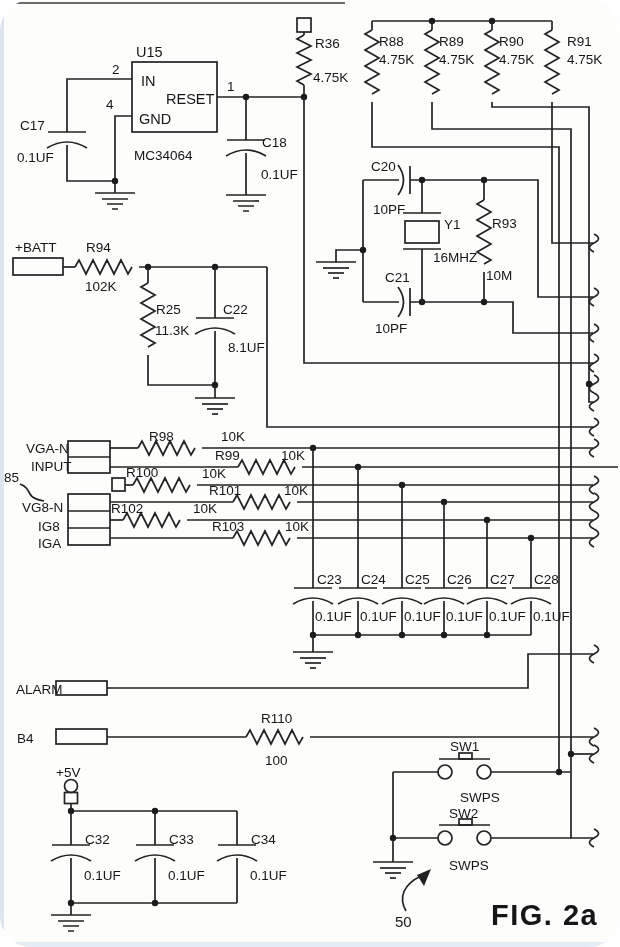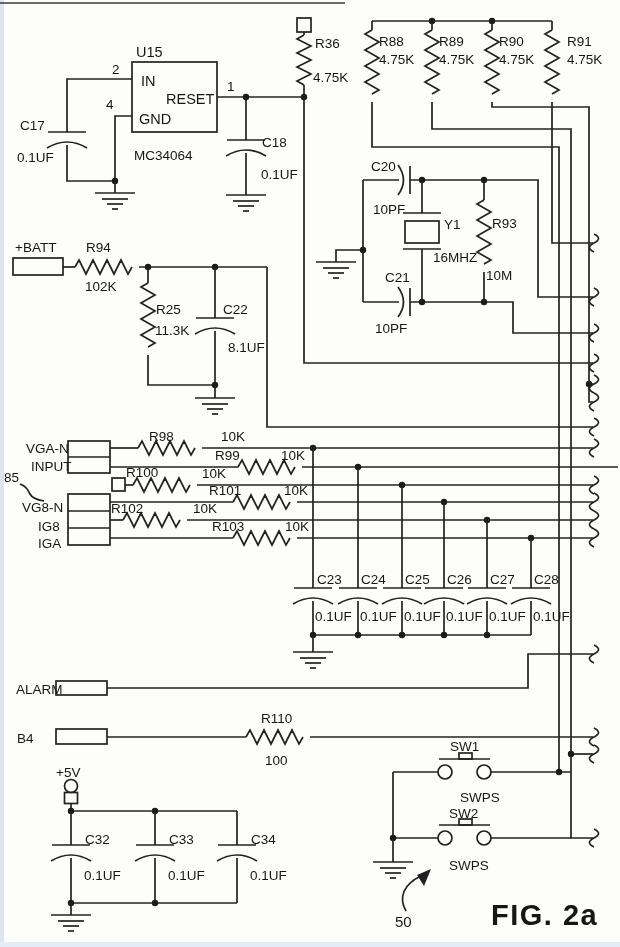--- a/index.html
+++ b/index.html
@@ -1,16 +1,16 @@
 <!DOCTYPE html>
 <html><head>
 <meta charset="utf-8">
 <style>
   html,body{margin:0;padding:0;background:#ffffff;}
-  .page{width:620px;height:947px;position:relative;background:#fdfdfc;overflow:hidden;}
+  .page{width:620px;height:947px;position:relative;background:#fdfdfc;overflow:hidden;border-radius:31px;}
   svg{display:block;}
   svg text{font-family:"Liberation Sans",sans-serif;fill:#161616;}
   .lbl{font-size:13.5px;}
   .fig{font-size:29px;font-weight:600;letter-spacing:1.5px;}
   .ref{font-size:14.5px;}
   .wire{stroke:#222222;stroke-width:1.7;fill:none;}
   .comp{stroke:#222222;stroke-width:1.7;fill:none;}
   .dot{fill:#1b1b1b;stroke:none;}
 </style>
 </head>

